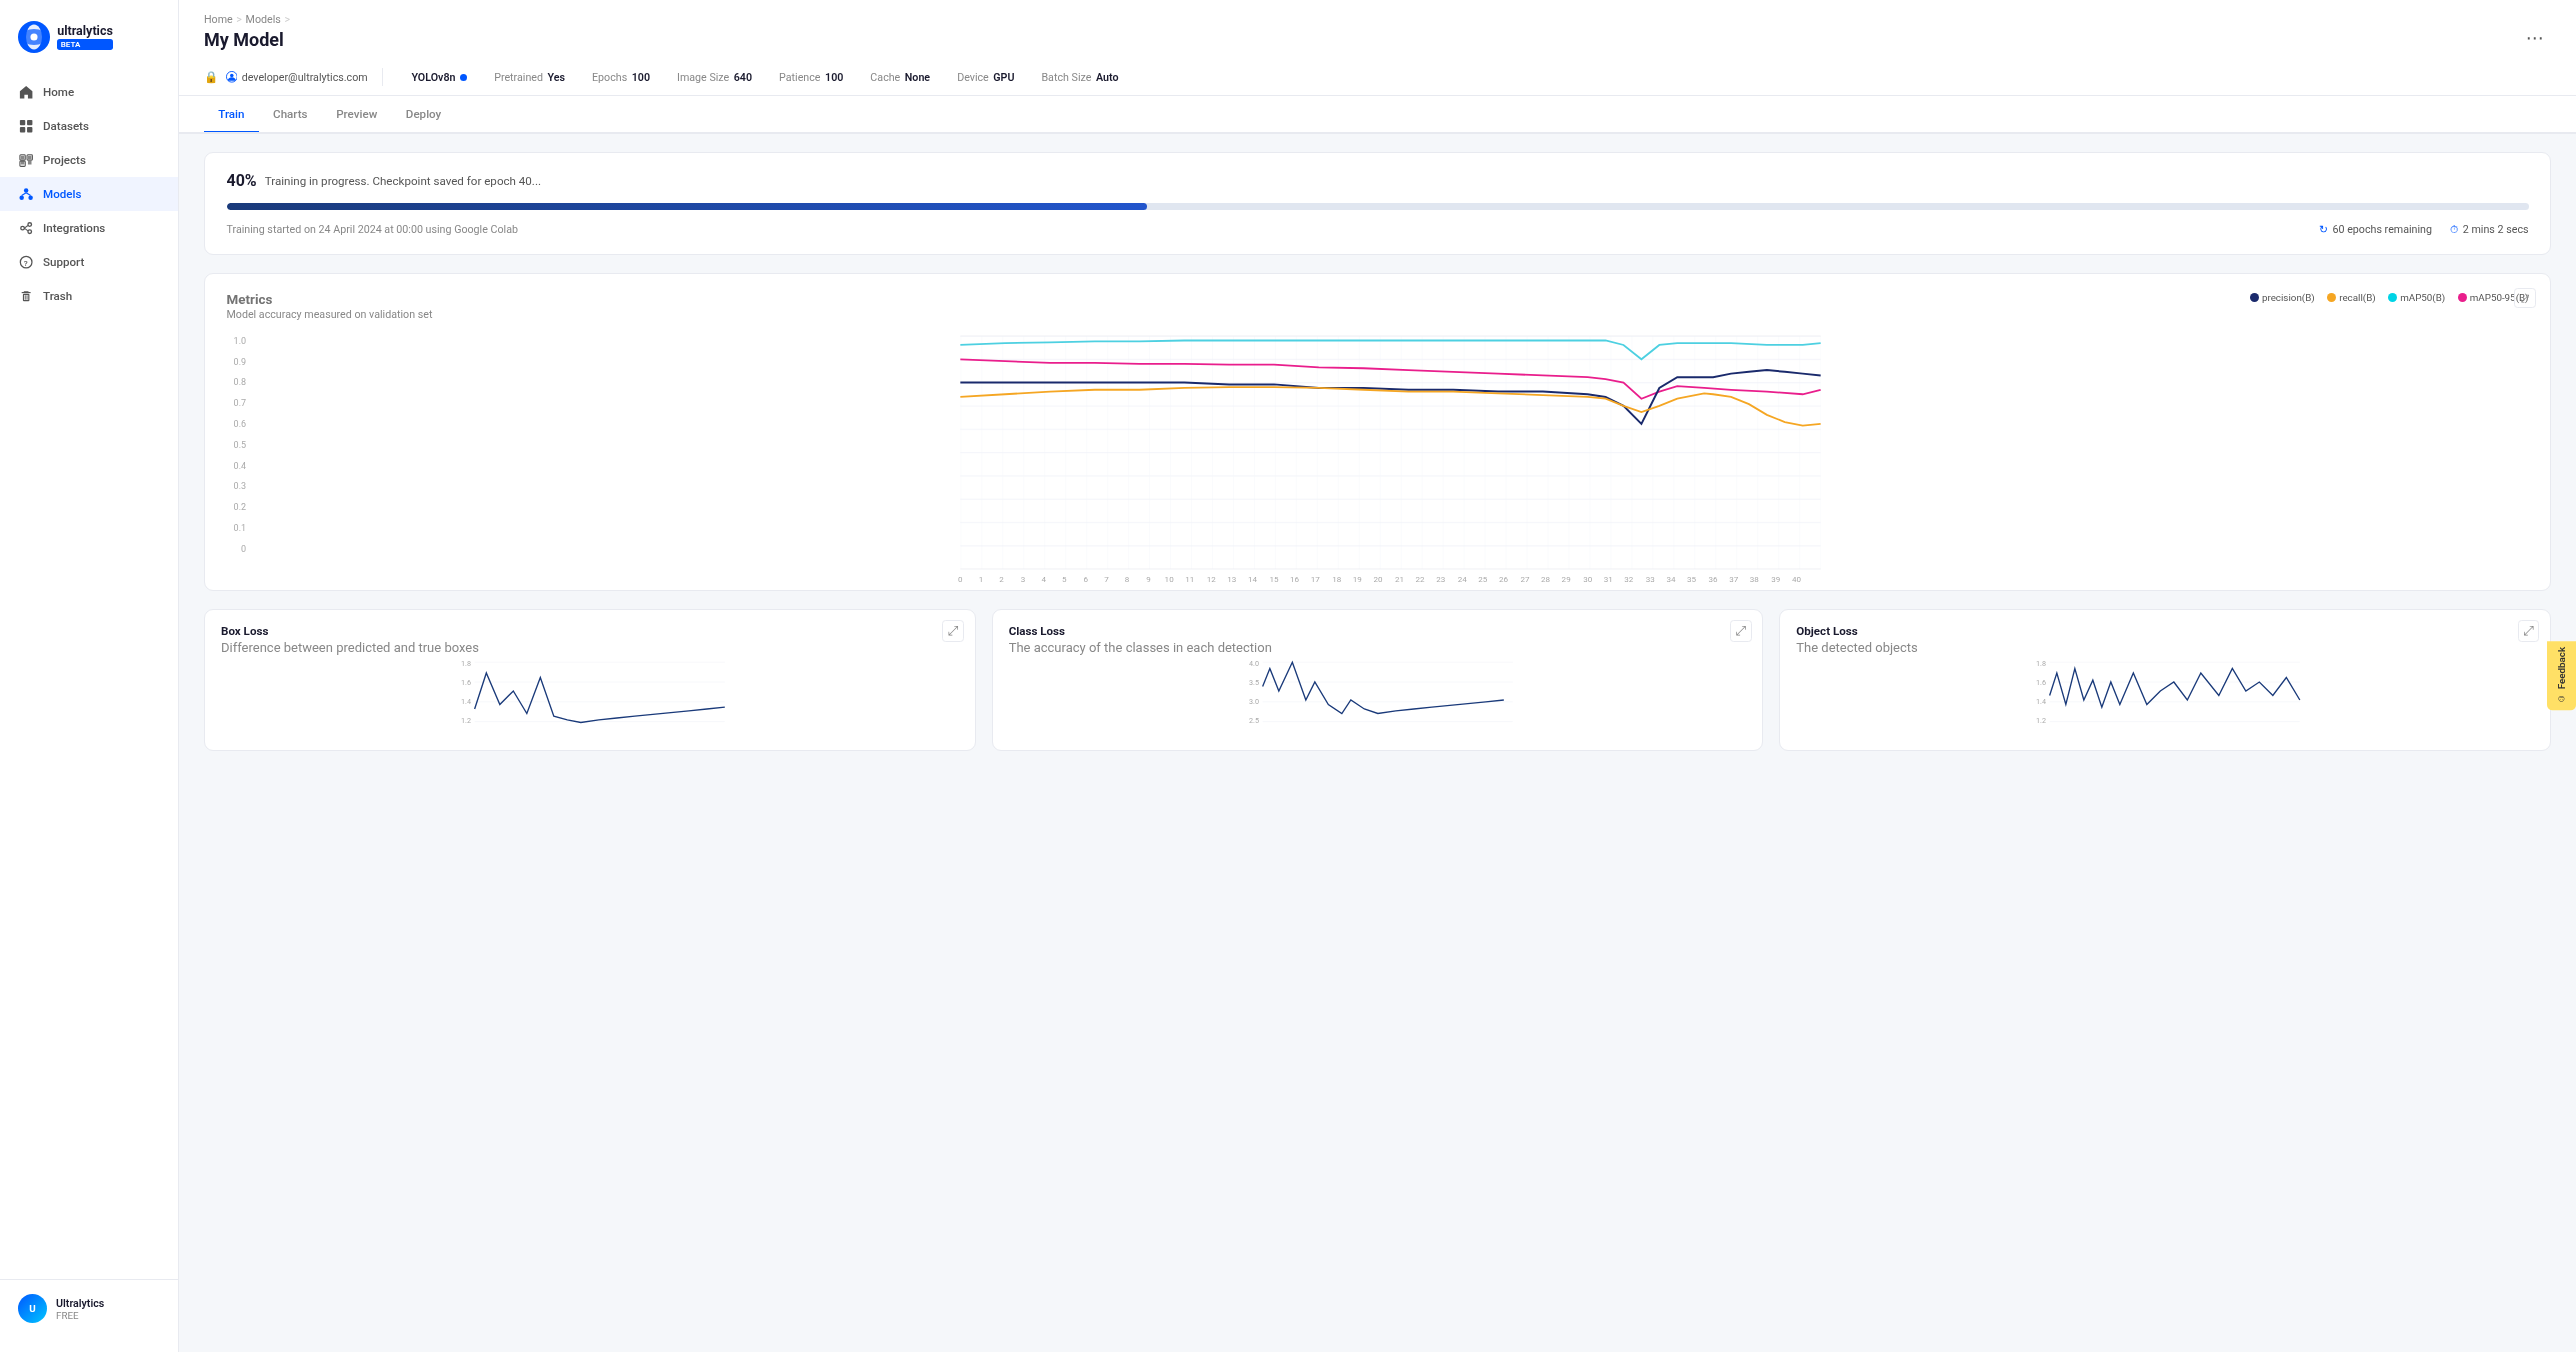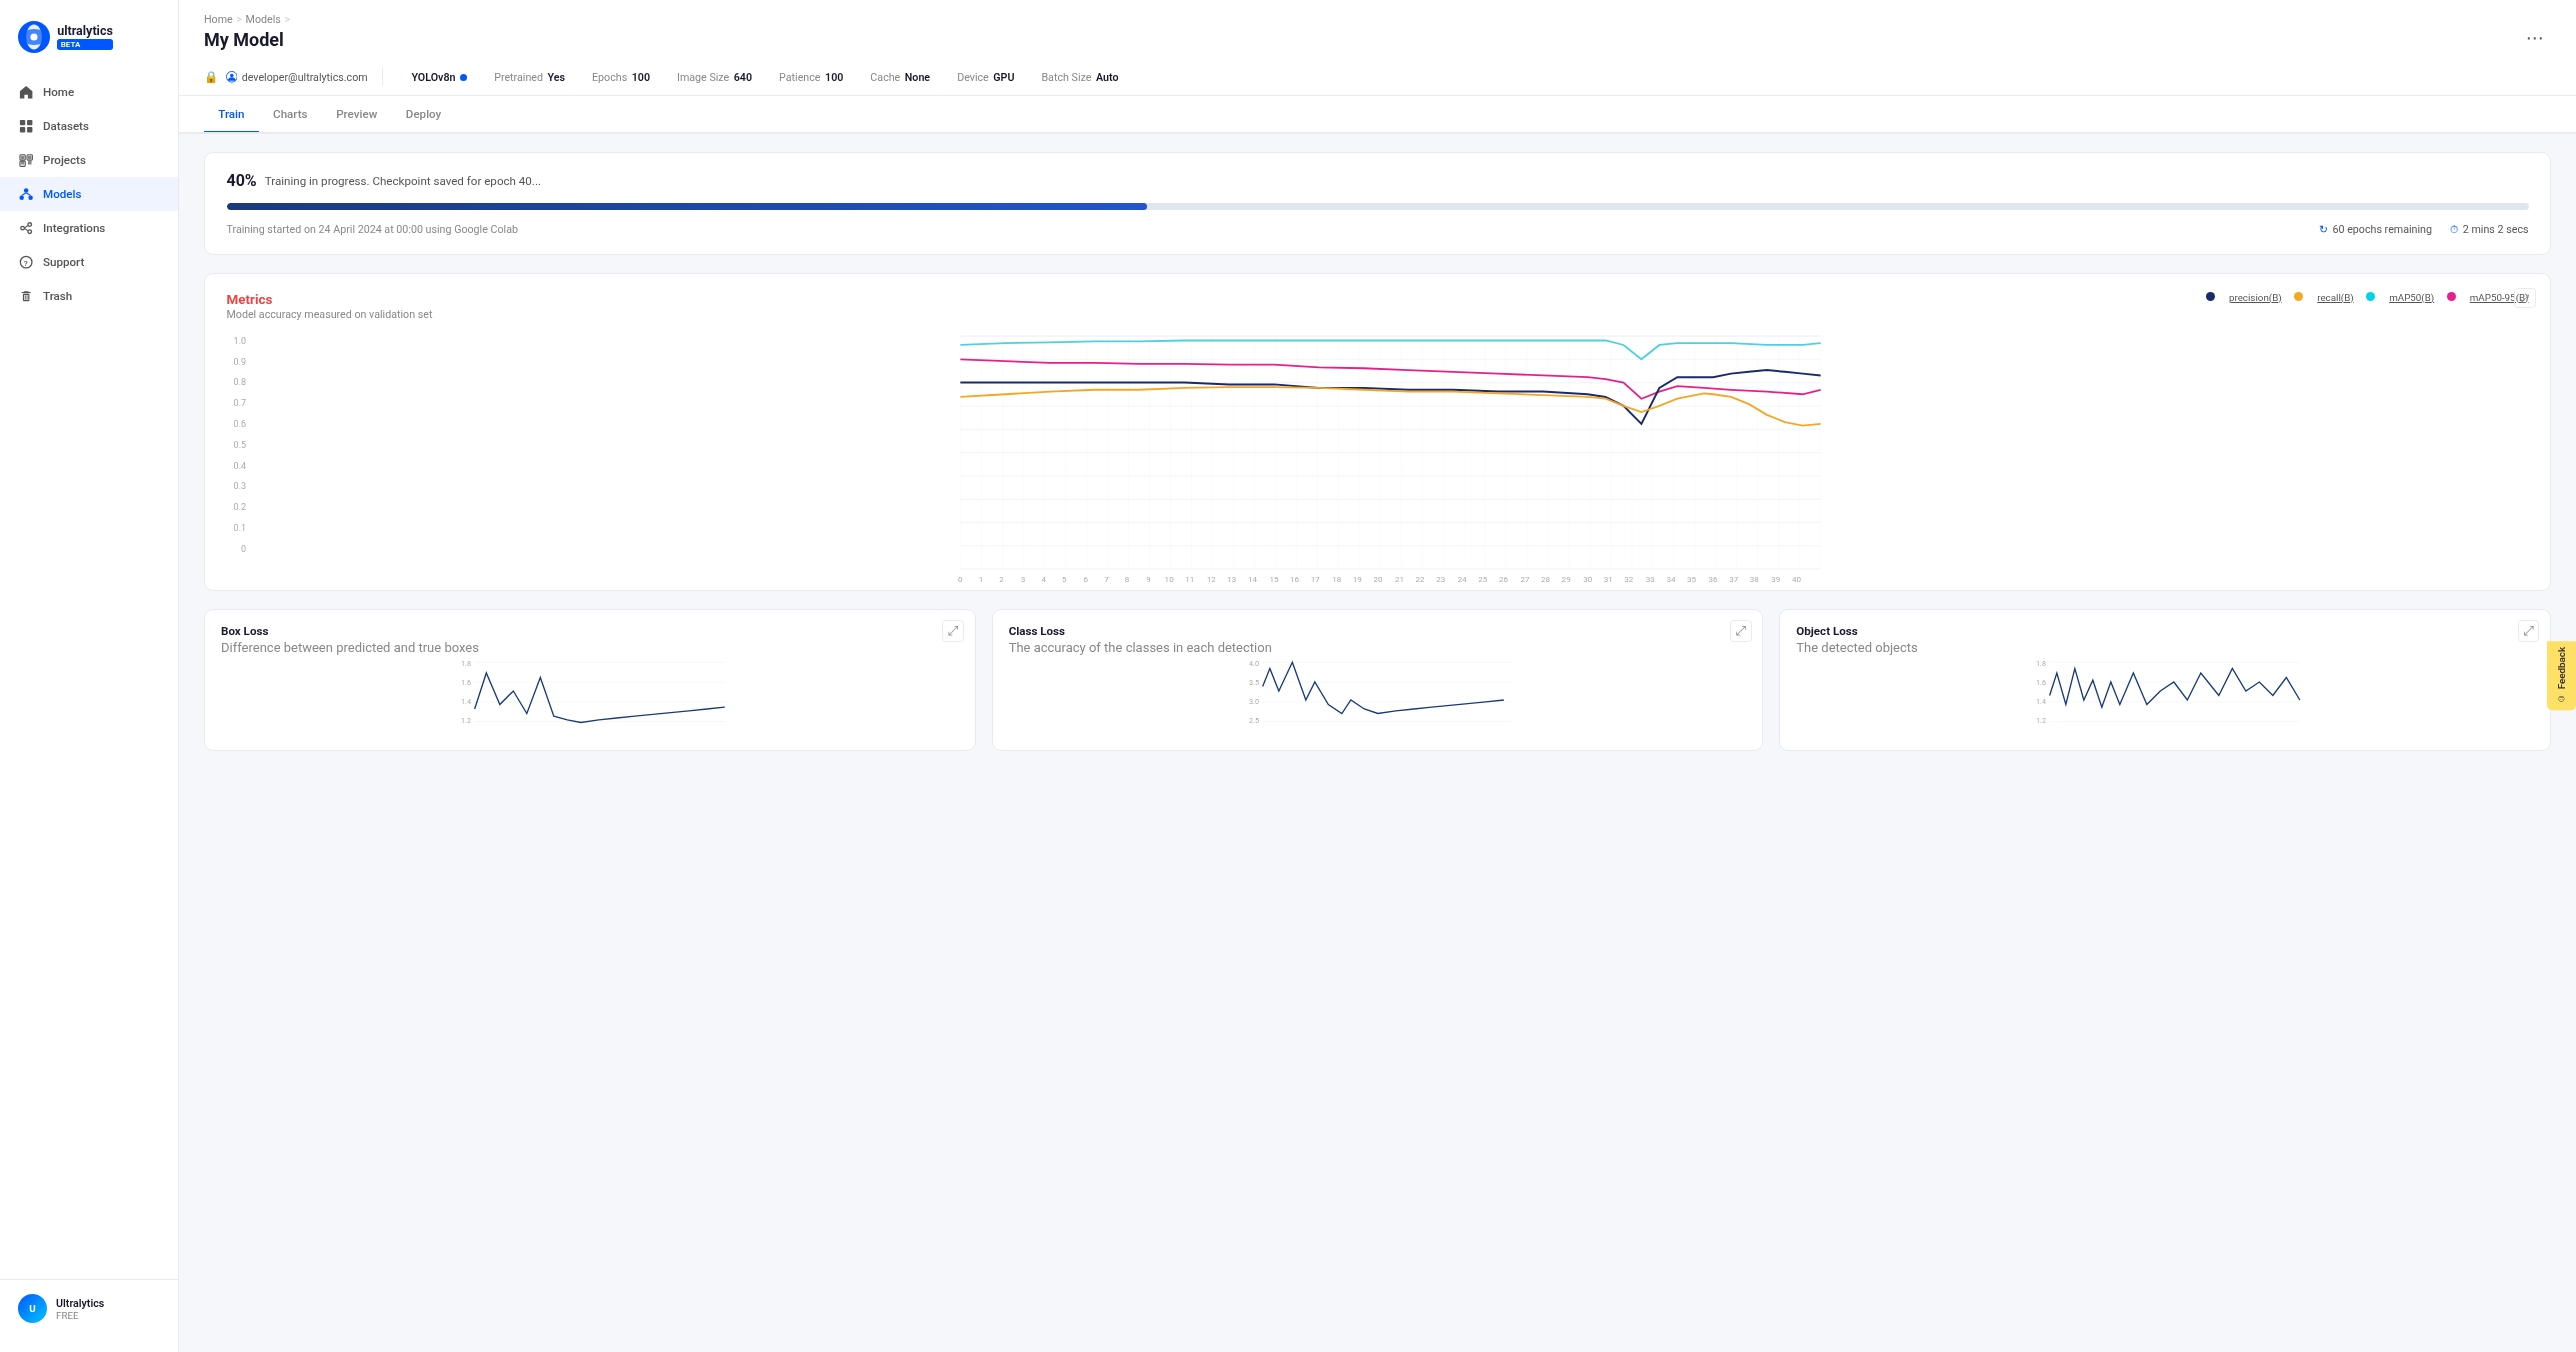--- a/index.html
+++ b/index.html
@@ -209,35 +209,35 @@
 
     
     .chart-card {
       background: #fff;
       border-radius: 9px;
       border: 0.9px solid #e8eaf0;
       padding: 18px 21.5px;
       margin-bottom: 18px;
       position: relative;
     }
-    .chart-card-title { font-size: 13.4px; font-weight: 700; color: #ef4444; margin-bottom: 1.8px; }
+    .chart-card-title { font-size: 13.4px; font-weight: 700; color: #737373; margin-bottom: 1.8px; }
     .chart-card-subtitle { font-size: 10.7px; color: #888; margin-bottom: 14.3px; }
     .chart-expand-btn {
       position: absolute;
       top: 14.3px;
       right: 14.3px;
       background: none;
       border: 0.9px solid #e8eaf0;
       border-radius: 3.6px;
       padding: 2.7px 5.4px;
       cursor: pointer;
       color: #888;
       font-size: 10.7px;
     }
-    .legend-item { display: flex; gap: 14px; font-size: 9.8px; color: #555; text-decoration: underline; }
+    .legend-item { display: flex; align-items: center; gap: 3px; font-size: 9.8px; color: #555; }
     .legend-dot { width: 9px; height: 9px; border-radius: 50%; }
 
     
     .charts-grid {
       display: grid;
       grid-template-columns: 1fr 1fr 1fr;
       gap: 16px;
     }
     .mini-chart-card {
       background: #fff;

